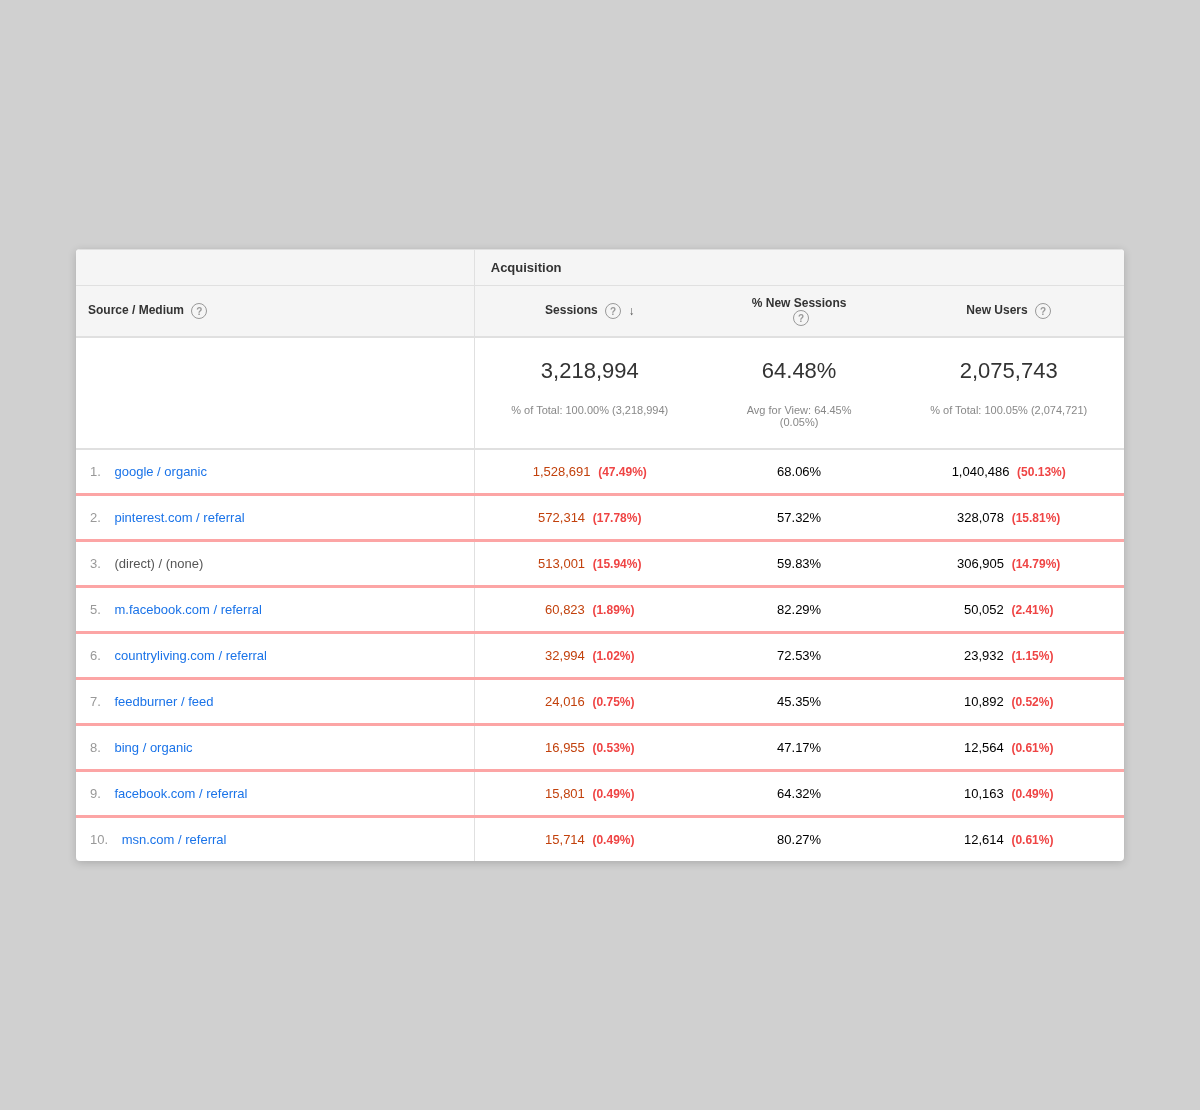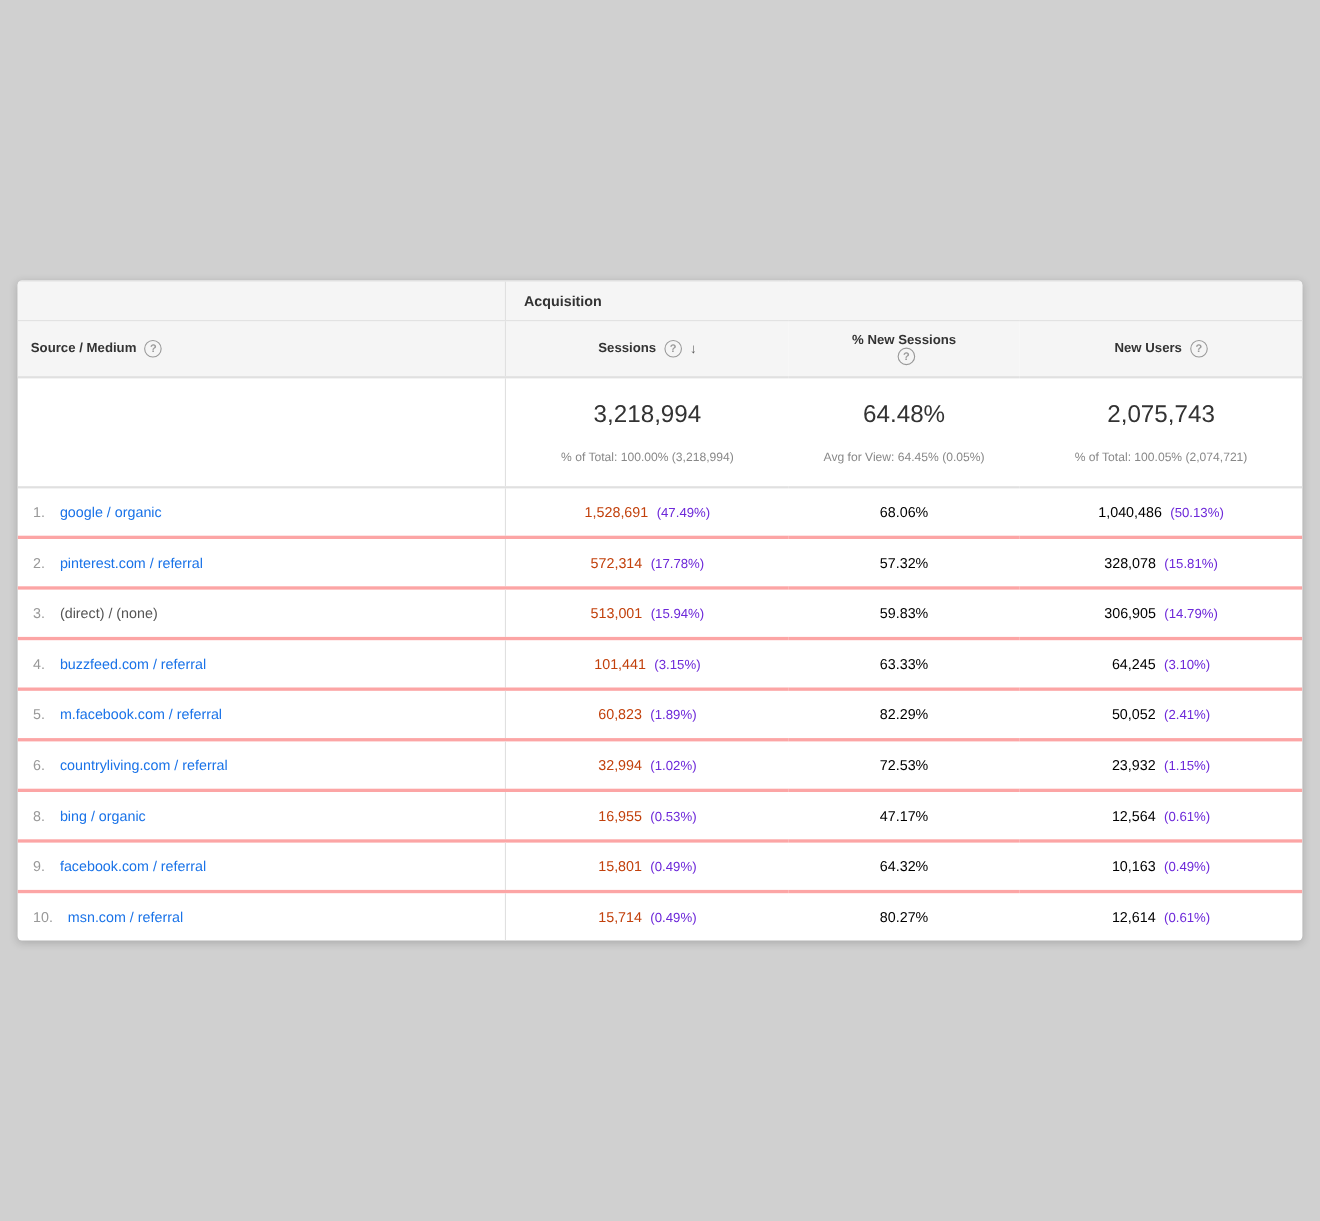--- a/index.html
+++ b/index.html
@@ -9,21 +9,21 @@
       justify-content: center;
       align-items: center;
       min-height: 100vh;
       font-family: Arial, sans-serif;
       font-size: 13px;
     }
     .card {
       background: #fff;
       border-radius: 4px;
       box-shadow: 0 2px 8px rgba(0,0,0,0.18);
-      width: 1168px;
+      width: 1048px;
       overflow: hidden;
     }
     table {
       width: 100%;
       border-collapse: collapse;
     }
     thead tr.acquisition-row th {
       background: #f5f5f5;
       border-bottom: 1px solid #e0e0e0;
       border-top: 1px solid #e0e0e0;
@@ -128,23 +128,24 @@
       cursor: pointer;
     }
     .source-plain {
       color: #555;
     }
     .sessions-bold {
       font-weight: normal;
       color: #c2410c;
     }
     .pct-gray {
-      color: #6d28d9;
+      color: #ef4444;
       font-size: 12px;
       margin-left: 4px;
+      font-weight: bold;
     }
     .col-divider {
       border-left: 1px solid #e0e0e0;
     }
   </style>
 </head>
 <body>
 
 <div class="card">
   <table>
@@ -237,37 +238,20 @@
     <td class="new-sessions-col">
       <span>59.83%</span>
     </td>
     <td class="new-users-col">
       <span>306,905</span>
       <span class="pct-gray">(14.79%)</span>
     </td>
   </tr>
         <tr class="data-row">
     <td class="source-col">
-      <span class="row-num">4.</span>
-      <a class="source-link">buzzfeed.com / referral</a>
-    </td>
-    <td class="sessions-col col-divider">
-      <span class="sessions-bold">101,441</span>
-      <span class="pct-gray">(3.15%)</span>
-    </td>
-    <td class="new-sessions-col">
-      <span>63.33%</span>
-    </td>
-    <td class="new-users-col">
-      <span>64,245</span>
-      <span class="pct-gray">(3.10%)</span>
-    </td>
-  </tr>
-        <tr class="data-row">
-    <td class="source-col">
       <span class="row-num">5.</span>
       <a class="source-link">m.facebook.com / referral</a>
     </td>
     <td class="sessions-col col-divider">
       <span class="sessions-bold">60,823</span>
       <span class="pct-gray">(1.89%)</span>
     </td>
     <td class="new-sessions-col">
       <span>82.29%</span>
     </td>
@@ -284,20 +268,37 @@
     <td class="sessions-col col-divider">
       <span class="sessions-bold">32,994</span>
       <span class="pct-gray">(1.02%)</span>
     </td>
     <td class="new-sessions-col">
       <span>72.53%</span>
     </td>
     <td class="new-users-col">
       <span>23,932</span>
       <span class="pct-gray">(1.15%)</span>
+    </td>
+  </tr>
+        <tr class="data-row">
+    <td class="source-col">
+      <span class="row-num">7.</span>
+      <a class="source-link">feedburner / feed</a>
+    </td>
+    <td class="sessions-col col-divider">
+      <span class="sessions-bold">24,016</span>
+      <span class="pct-gray">(0.75%)</span>
+    </td>
+    <td class="new-sessions-col">
+      <span>45.35%</span>
+    </td>
+    <td class="new-users-col">
+      <span>10,892</span>
+      <span class="pct-gray">(0.52%)</span>
     </td>
   </tr>
         <tr class="data-row">
     <td class="source-col">
       <span class="row-num">8.</span>
       <a class="source-link">bing / organic</a>
     </td>
     <td class="sessions-col col-divider">
       <span class="sessions-bold">16,955</span>
       <span class="pct-gray">(0.53%)</span>

